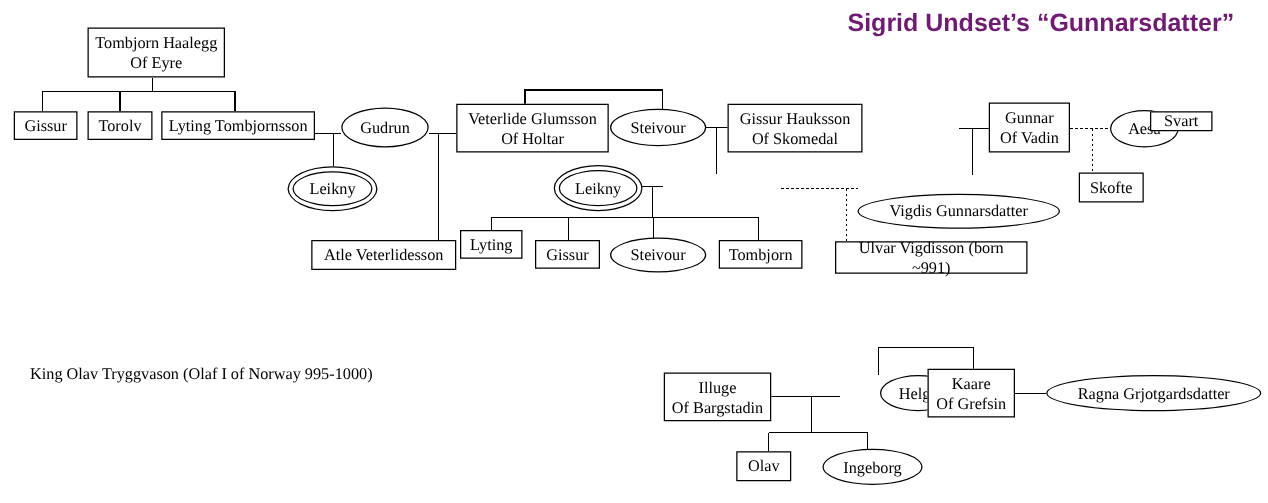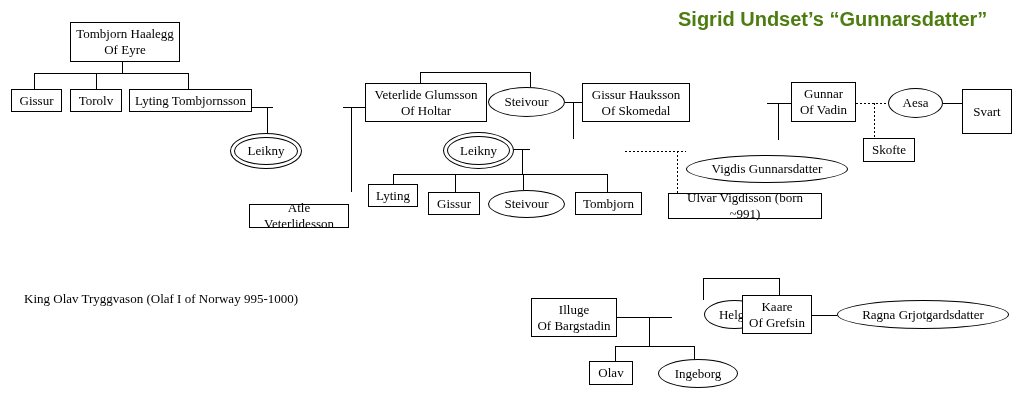--- a/index.html
+++ b/index.html
@@ -42,21 +42,21 @@
     border-radius: 50%;
     pointer-events: none;
   }
   #chart-title {
     position: absolute;
     left: 678px; top: 8px;
     width: 330px;
     font-family: "Liberation Sans", sans-serif;
     font-weight: bold;
     font-size: 20px;
-    color: #4d7c0f;
+    color: #701a75;
     white-space: nowrap;
   }
   #king-note {
     position: absolute;
     left: 24px; top: 291px;
     font-size: 13px;
     white-space: nowrap;
   }
 </style>
 </head>
@@ -112,58 +112,61 @@
 
   <div class="node box" style="left:11px;top:89px;width:51px;height:23px">
     <span class="lbl">Gissur</span>
   </div>
   <div class="node box" style="left:70px;top:89px;width:52px;height:23px">
     <span class="lbl">Torolv</span>
   </div>
   <div class="node box" style="left:129px;top:89px;width:123px;height:23px">
     <span class="lbl">Lyting Tombjornsson</span>
   </div>
+  <div class="node ellipse" style="left:273px;top:86px;width:70px;height:32px">
+    <span class="lbl">Gudrun</span>
+  </div>
 
   <div class="node box" style="left:365px;top:83px;width:122px;height:39px">
     <span class="lbl">Veterlide Glumsson
 Of Holtar</span>
   </div>
   <div class="node ellipse" style="left:488px;top:87px;width:77px;height:30px">
     <span class="lbl">Steivour</span>
   </div>
   <div class="node box" style="left:582px;top:83px;width:108px;height:39px">
     <span class="lbl">Gissur Hauksson
 Of Skomedal</span>
   </div>
 
   <div class="node box" style="left:791px;top:82px;width:65px;height:40px">
     <span class="lbl">Gunnar
 Of Vadin</span>
   </div>
   <div class="node ellipse" style="left:888px;top:88px;width:55px;height:30px">
     <span class="lbl">Aesa</span>
   </div>
-  <div class="node box" style="left:962px;top:89px;width:50px;height:45px">
+  <div class="node box" style="left:920px;top:89px;width:50px;height:16px">
     <span class="lbl">Svart</span>
   </div>
 
   <div class="node ellipse double" style="left:230px;top:133px;width:72px;height:36px">
     <span class="lbl">Leikny</span>
   </div>
   <div class="node ellipse double" style="left:443px;top:132px;width:71px;height:37px">
     <span class="lbl">Leikny</span>
   </div>
   <div class="node ellipse" style="left:686px;top:155px;width:162px;height:28px">
     <span class="lbl">Vigdis Gunnarsdatter</span>
   </div>
   <div class="node box" style="left:863px;top:138px;width:52px;height:24px">
     <span class="lbl">Skofte</span>
   </div>
 
-  <div class="node box" style="left:249px;top:204px;width:100px;height:24px">
+  <div class="node box" style="left:249px;top:192px;width:116px;height:24px">
     <span class="lbl">Atle Veterlidesson</span>
   </div>
   <div class="node box" style="left:368px;top:184px;width:50px;height:23px">
     <span class="lbl">Lyting</span>
   </div>
   <div class="node box" style="left:428px;top:192px;width:52px;height:23px">
     <span class="lbl">Gissur</span>
   </div>
   <div class="node ellipse" style="left:488px;top:190px;width:77px;height:28px">
     <span class="lbl">Steivour</span>

